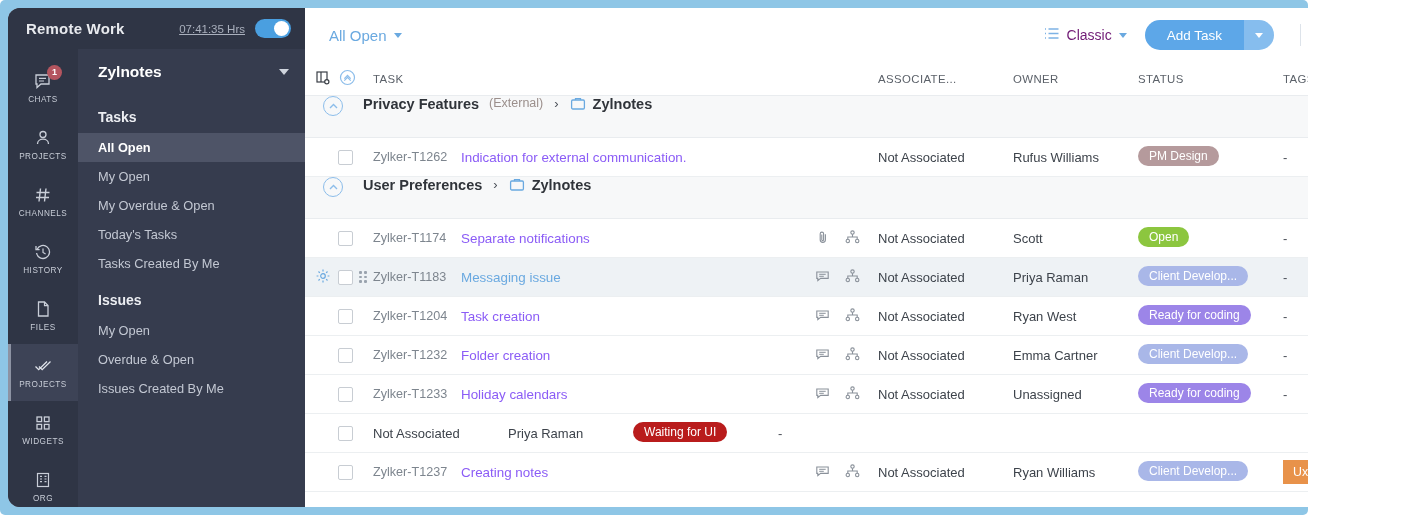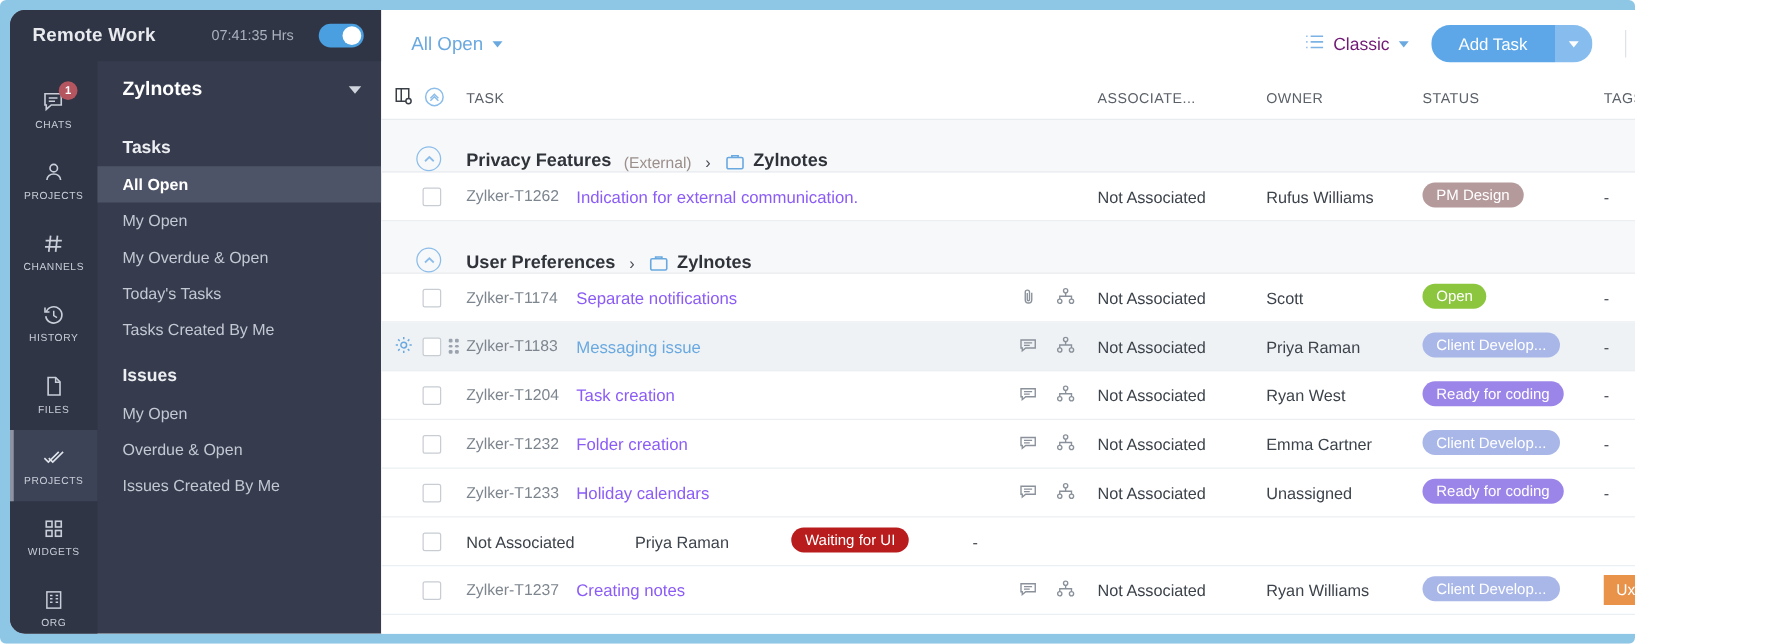--- a/index.html
+++ b/index.html
@@ -45,22 +45,23 @@
   .topbar-title {
     color: #e8eaee;
     font-size: 15px;
     font-weight: bold;
     letter-spacing: .2px;
     flex: 1;
   }
   .timer {
     color: #aab0bd;
     font-size: 11.5px;
-    margin-right: 20px;
+    margin-right: 10px;
     white-space: nowrap;
+    text-decoration: underline;
   }
   .toggle {
     width: 36px; height: 19px;
     background: #4a9fe0;
     border-radius: 10px;
     position: relative;
     flex: 0 0 36px;
   }
   .toggle::after {
     content: "";
@@ -260,24 +261,23 @@
   .col-assoc { width: 135px; flex: 0 0 135px; }
   .col-owner { width: 125px; flex: 0 0 125px; }
   .col-status { width: 145px; flex: 0 0 145px; }
   .col-tags { flex: 0 0 125px; }
 
   .rows { flex: 1; overflow: hidden; }
 
   .group-row {
     height: 42px;
     display: flex;
-    align-items: flex-end;
+    align-items: flex-start;
     background: #f7f8f9;
     border-bottom: 1px solid #e9ecef;
-    padding-left: 10px;
   }
   .collapse-ico {
     width: 20px; height: 20px;
     border: 1.4px solid #8cbdea;
     border-radius: 50%;
     display: flex;
     align-items: center;
     justify-content: center;
     margin-left: 18px;
     margin-right: 20px;

